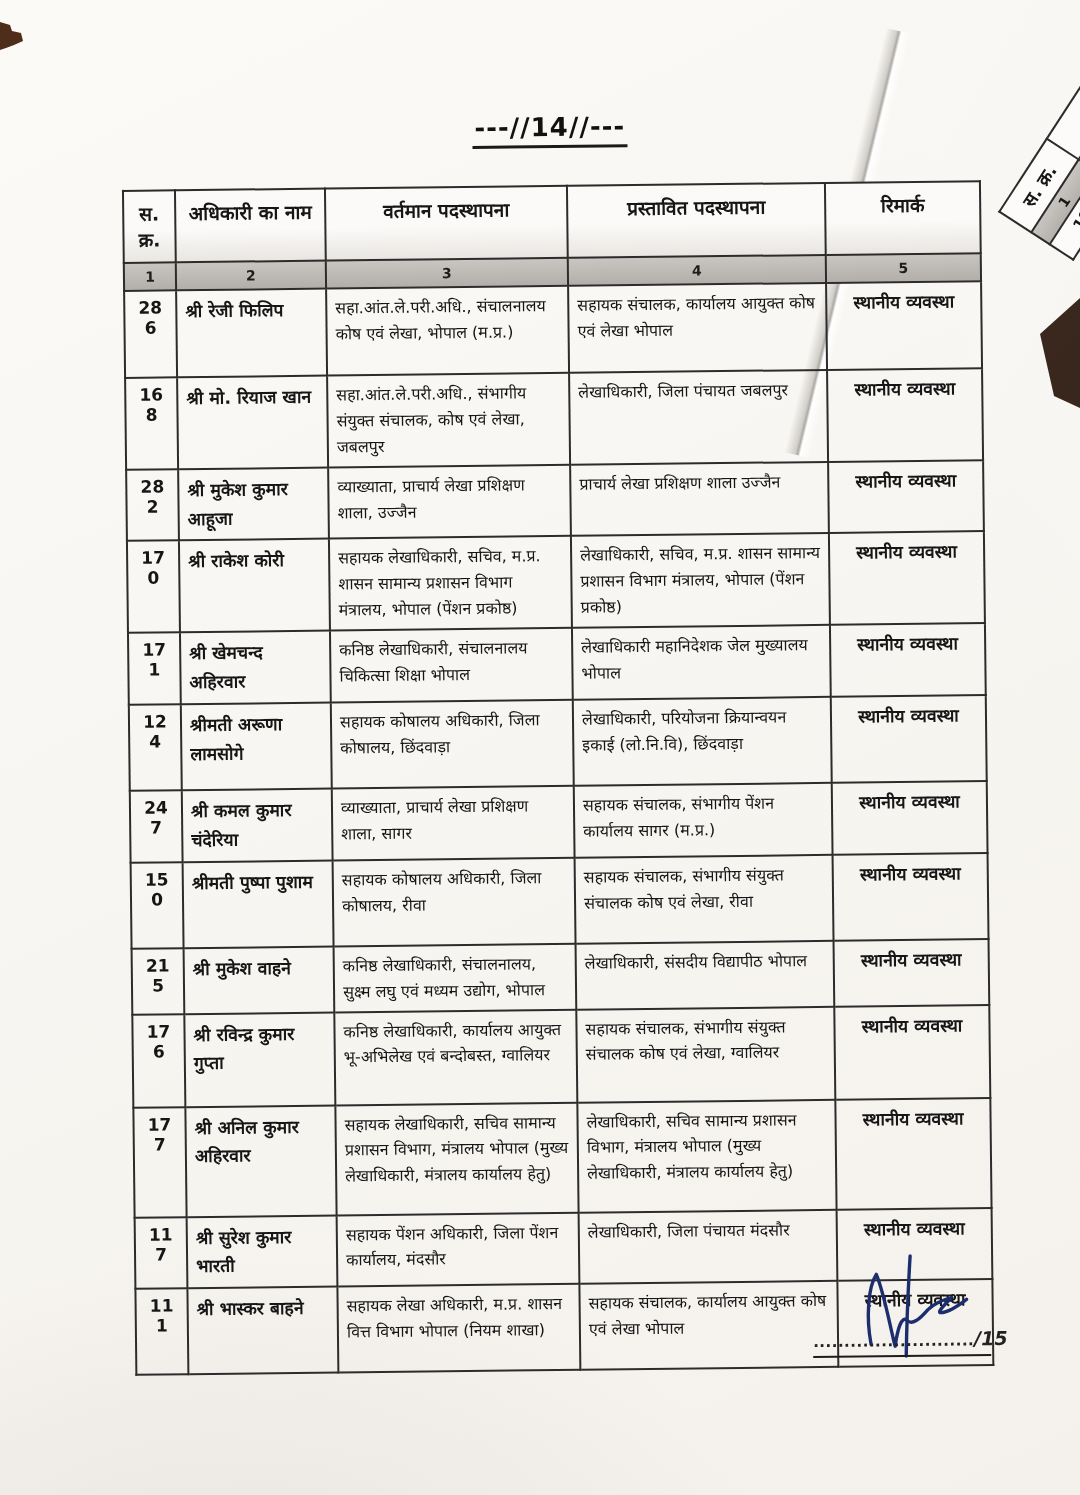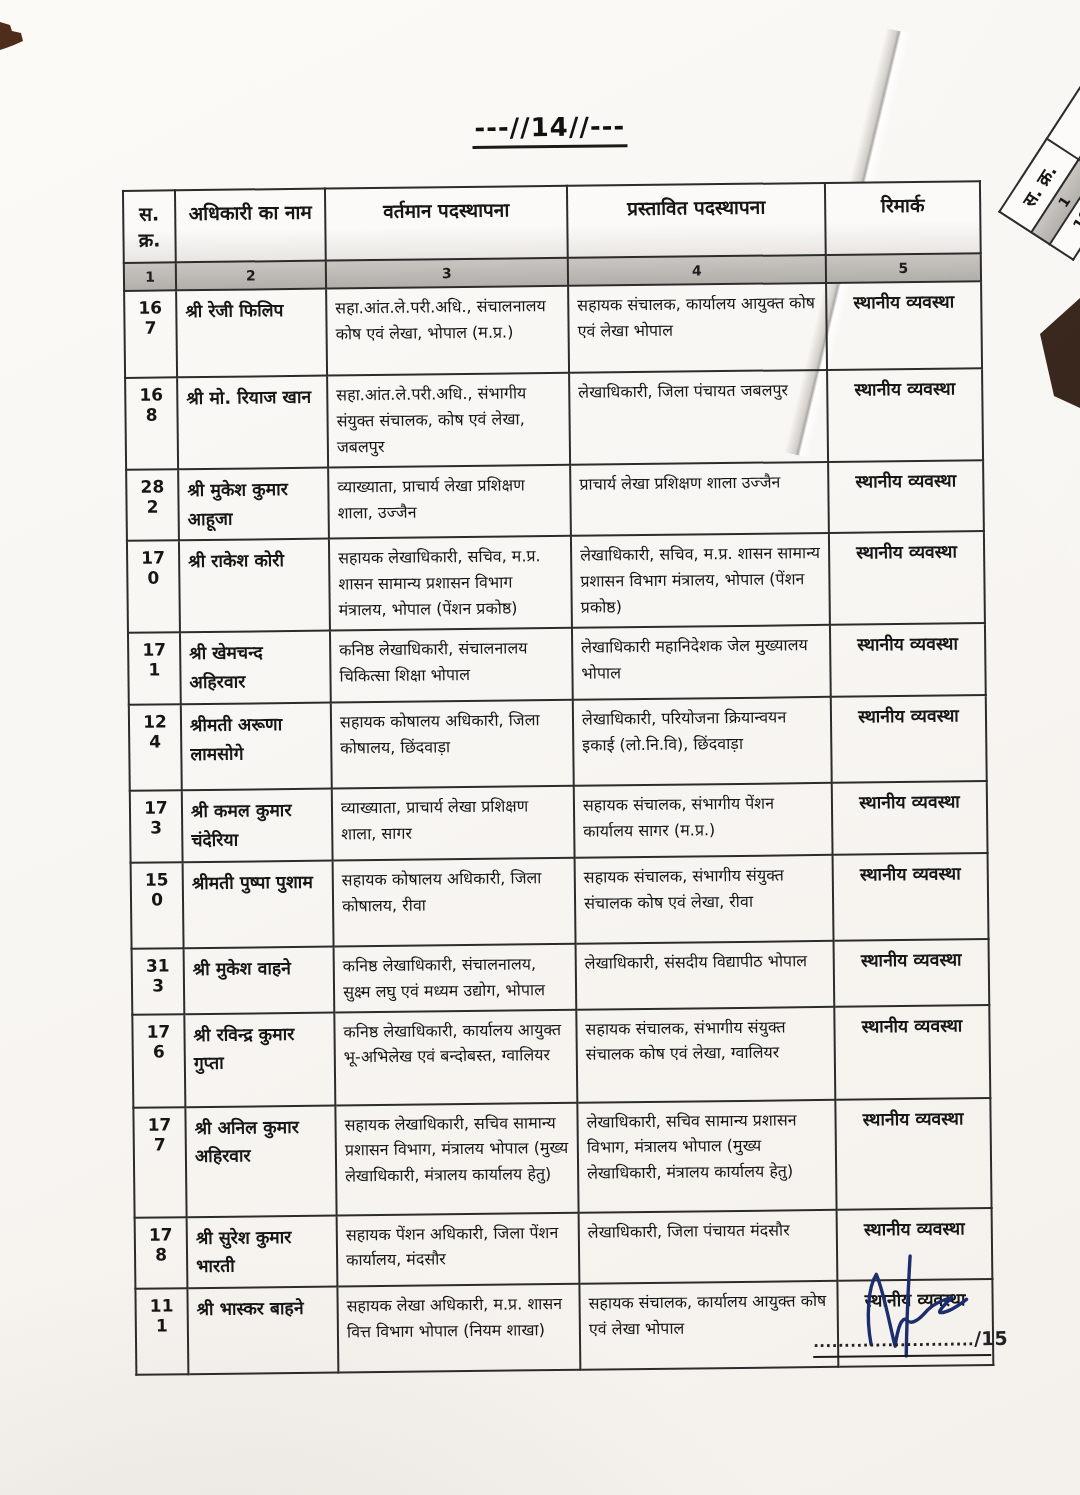--- a/index.html
+++ b/index.html
@@ -100,21 +100,21 @@
   tr.r9{height:93px;}  tr.r10{height:110px;} tr.r11{height:67px;}
   tr.r12{height:86px;}
 
   
   .footer-ref{
     position:absolute;left:806px;top:1332px;width:178px;
     border-bottom:2.5px solid #1c1c1c;padding-bottom:5px;
     white-space:nowrap;text-align:left;
   }
   .footer-ref .dots{font-size:15px;font-weight:bold;letter-spacing:.5px;color:#222;}
-  .footer-ref .pref{font-size:19px;font-weight:bold;color:#222;}
+  .footer-ref .pref{font-size:19px;font-weight:bold;font-style:italic;color:#222;}
   .sig{position:absolute;left:826px;top:1258px;}
 </style>
 </head>
 <body>
 
 <div class="sheet">
 
   <div class="underpage"></div>
   <table class="rot-frag">
     <tbody>
@@ -161,21 +161,21 @@
         <tr class="numrow">
           <td>1</td>
           <td>2</td>
           <td>3</td>
           <td>4</td>
           <td>5</td>
         </tr>
       </thead>
       <tbody>
         <tr class="r0">
-          <td class="c-sno">167</td>
+          <td class="c-sno">286</td>
           <td class="c-name">श्री रेजी फिलिप</td>
           <td class="c-cur">सहा.आंत.ले.परी.अधि., संचालनालय कोष एवं लेखा, भोपाल (म.प्र.)</td>
           <td class="c-prop">सहायक संचालक, कार्यालय आयुक्त कोष एवं लेखा भोपाल</td>
           <td class="c-rem">स्थानीय व्यवस्था</td>
         </tr>
         <tr class="r1">
           <td class="c-sno">168</td>
           <td class="c-name">श्री मो. रियाज खान</td>
           <td class="c-cur">सहा.आंत.ले.परी.अधि., संभागीय संयुक्त संचालक, कोष एवं लेखा, जबलपुर</td>
           <td class="c-prop">लेखाधिकारी, जिला पंचायत जबलपुर</td>
@@ -203,56 +203,56 @@
           <td class="c-rem">स्थानीय व्यवस्था</td>
         </tr>
         <tr class="r5">
           <td class="c-sno">124</td>
           <td class="c-name">श्रीमती अरूणा लामसोगे</td>
           <td class="c-cur">सहायक कोषालय अधिकारी, जिला कोषालय, छिंदवाड़ा</td>
           <td class="c-prop">लेखाधिकारी, परियोजना क्रियान्वयन इकाई (लो.नि.वि), छिंदवाड़ा</td>
           <td class="c-rem">स्थानीय व्यवस्था</td>
         </tr>
         <tr class="r6">
-          <td class="c-sno">173</td>
+          <td class="c-sno">247</td>
           <td class="c-name">श्री कमल कुमार चंदेरिया</td>
           <td class="c-cur">व्याख्याता, प्राचार्य लेखा प्रशिक्षण शाला, सागर</td>
           <td class="c-prop">सहायक संचालक, संभागीय पेंशन कार्यालय सागर (म.प्र.)</td>
           <td class="c-rem">स्थानीय व्यवस्था</td>
         </tr>
         <tr class="r7">
           <td class="c-sno">150</td>
           <td class="c-name">श्रीमती पुष्पा पुशाम</td>
           <td class="c-cur">सहायक कोषालय अधिकारी, जिला कोषालय, रीवा</td>
           <td class="c-prop">सहायक संचालक, संभागीय संयुक्त संचालक कोष एवं लेखा, रीवा</td>
           <td class="c-rem">स्थानीय व्यवस्था</td>
         </tr>
         <tr class="r8">
-          <td class="c-sno">313</td>
+          <td class="c-sno">215</td>
           <td class="c-name">श्री मुकेश वाहने</td>
           <td class="c-cur">कनिष्ठ लेखाधिकारी, संचालनालय, सुक्ष्म लघु एवं मध्यम उद्योग, भोपाल</td>
           <td class="c-prop">लेखाधिकारी, संसदीय विद्यापीठ भोपाल</td>
           <td class="c-rem">स्थानीय व्यवस्था</td>
         </tr>
         <tr class="r9">
           <td class="c-sno">176</td>
           <td class="c-name">श्री रविन्द्र कुमार गुप्ता</td>
           <td class="c-cur">कनिष्ठ लेखाधिकारी, कार्यालय आयुक्त भू-अभिलेख एवं बन्दोबस्त, ग्वालियर</td>
           <td class="c-prop">सहायक संचालक, संभागीय संयुक्त संचालक कोष एवं लेखा, ग्वालियर</td>
           <td class="c-rem">स्थानीय व्यवस्था</td>
         </tr>
         <tr class="r10">
           <td class="c-sno">177</td>
           <td class="c-name">श्री अनिल कुमार अहिरवार</td>
           <td class="c-cur">सहायक लेखाधिकारी, सचिव सामान्य प्रशासन विभाग, मंत्रालय भोपाल (मुख्य लेखाधिकारी, मंत्रालय कार्यालय हेतु)</td>
           <td class="c-prop">लेखाधिकारी, सचिव सामान्य प्रशासन विभाग, मंत्रालय भोपाल (मुख्य लेखाधिकारी, मंत्रालय कार्यालय हेतु)</td>
           <td class="c-rem">स्थानीय व्यवस्था</td>
         </tr>
         <tr class="r11">
-          <td class="c-sno">178</td>
+          <td class="c-sno">117</td>
           <td class="c-name">श्री सुरेश कुमार भारती</td>
           <td class="c-cur">सहायक पेंशन अधिकारी, जिला पेंशन कार्यालय, मंदसौर</td>
           <td class="c-prop">लेखाधिकारी, जिला पंचायत मंदसौर</td>
           <td class="c-rem">स्थानीय व्यवस्था</td>
         </tr>
         <tr class="r12">
           <td class="c-sno">111</td>
           <td class="c-name">श्री भास्कर बाहने</td>
           <td class="c-cur">सहायक लेखा अधिकारी, म.प्र. शासन वित्त विभाग भोपाल (नियम शाखा)</td>
           <td class="c-prop">सहायक संचालक, कार्यालय आयुक्त कोष एवं लेखा भोपाल</td>

